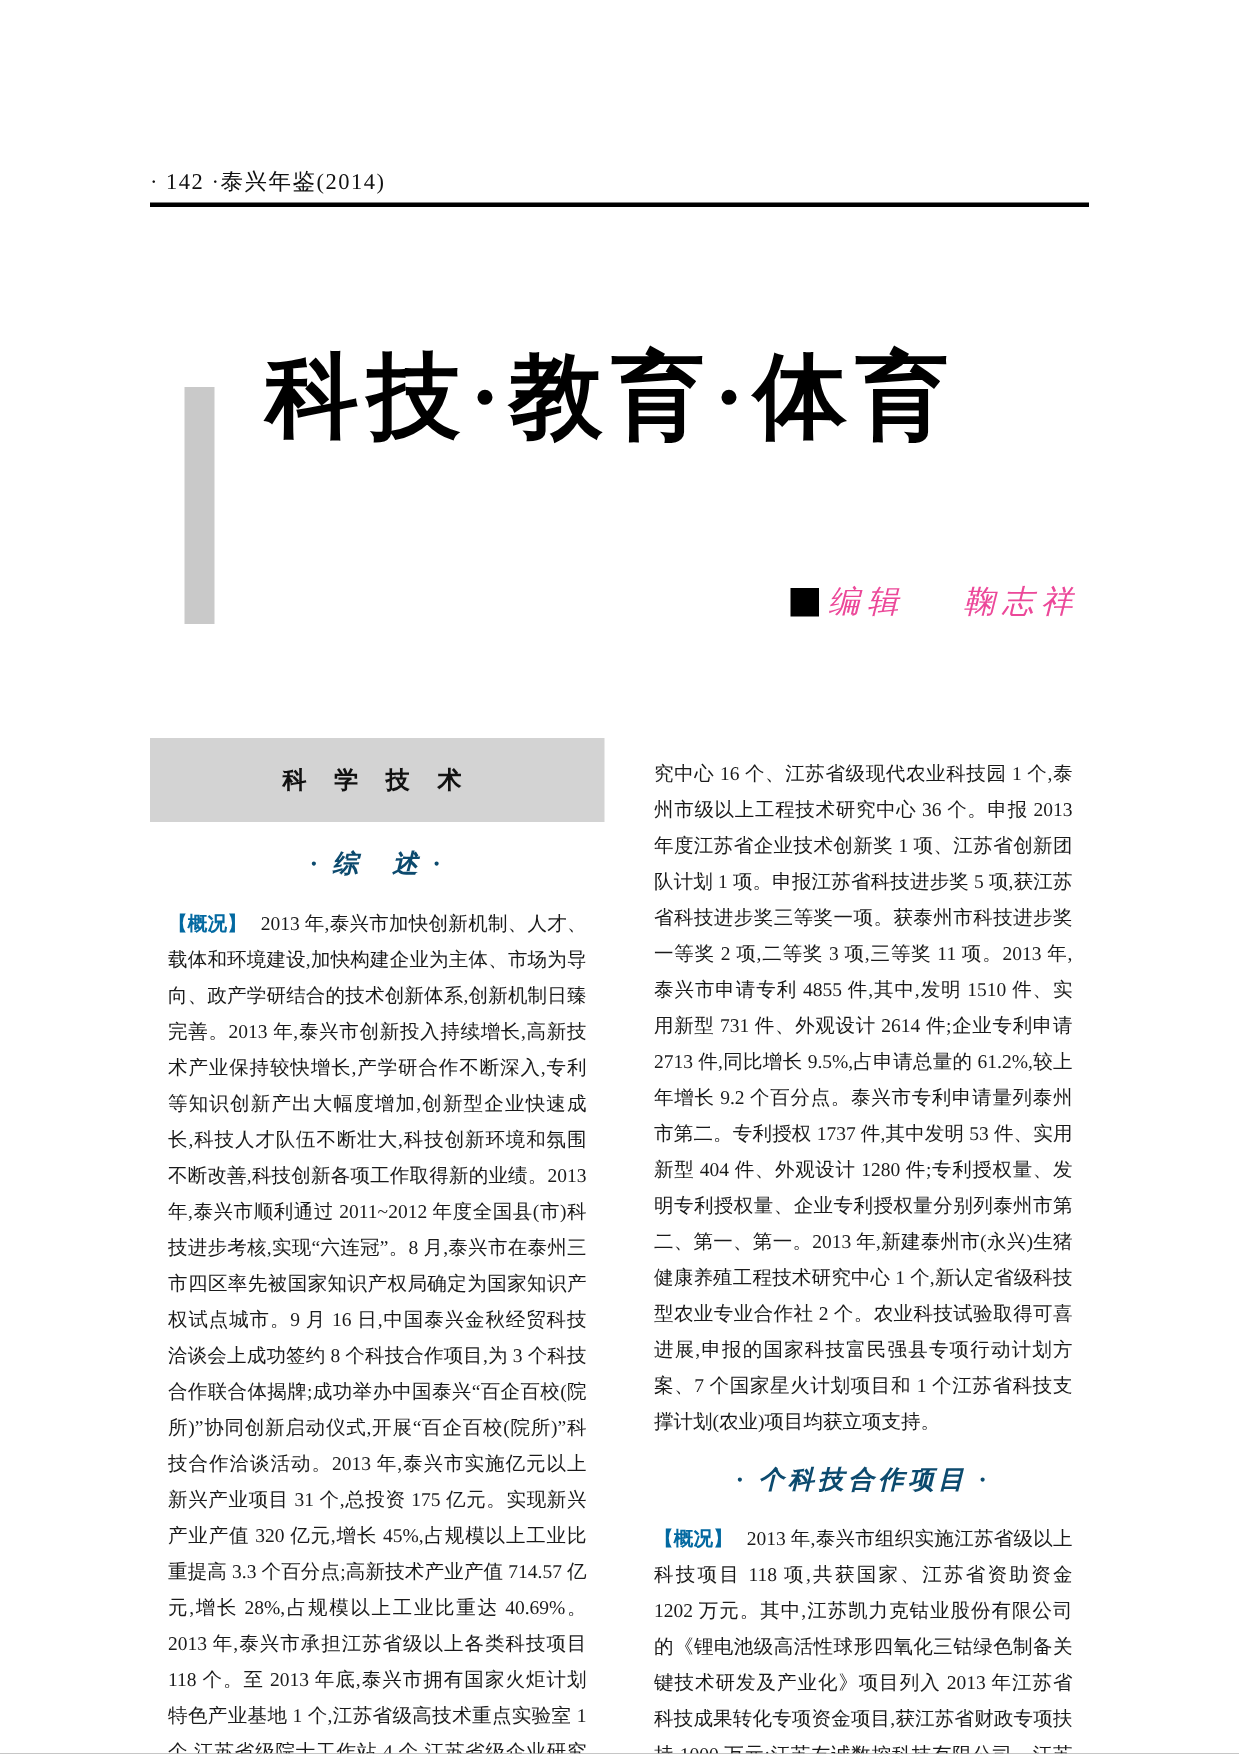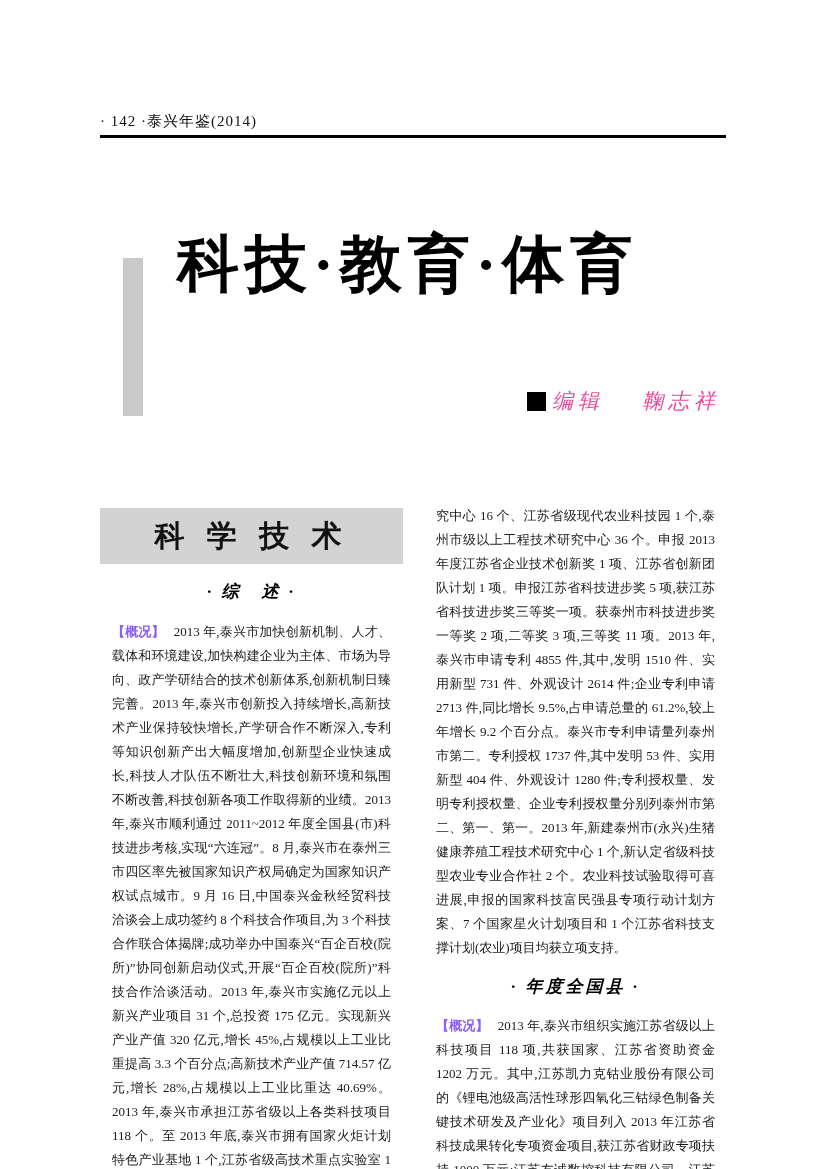--- a/index.html
+++ b/index.html
@@ -44,37 +44,36 @@
   .editor-name{margin-left:38px;letter-spacing:5px;}
   
   .columns{
     position:absolute;left:100px;top:492px;width:627px;
     display:flex;gap:21px;align-items:flex-start;
   }
   .col{width:303px;flex:0 0 303px;}
   .section-box{
     height:56px;background:var(--section-box-bg,#d3d3d3);
     display:flex;align-items:center;justify-content:center;
-    font-size:30px;font-weight:700;letter-spacing:7px;color:#111;
+    font-size:16px;font-weight:700;letter-spacing:7px;color:#111;
     font-family:"Liberation Sans","DejaVu Sans",sans-serif;
-    margin-top:16px;
   }
   .subhead{
     margin:16px 0 17px 0;text-align:center;
     font-size:17px;font-weight:700;font-style:italic;
-    letter-spacing:3px;color:#000000;
+    letter-spacing:3px;color:#0c4a6e;
   }
   .para{
     margin:12px;font-size:13px;line-height:24px;
     text-align:justify;text-justify:inter-ideograph;
     color:#1a1a1a;
   }
   .para-label{
     font-family:"Liberation Sans","DejaVu Sans",sans-serif;
-    font-weight:700;font-style:normal;margin-right:9px;color:#8b5cf6;
+    font-weight:700;font-style:normal;margin-right:9px;color:#0369a1;
   }
   .subhead.second{margin:15px 0 16px 0;}
 </style>
 </head>
 <body>
 
 <div class="page">
 
   <div class="runhead">
     <span>· 142 ·泰兴年鉴(2014)</span>
@@ -100,20 +99,20 @@
       <h3 class="subhead">· 综　述 ·</h3>
       <p class="para">
         <strong class="para-label">【概况】</strong><span>2013 年,泰兴市加快创新机制、人才、载体和环境建设,加快构建企业为主体、市场为导向、政产学研结合的技术创新体系,创新机制日臻完善。2013 年,泰兴市创新投入持续增长,高新技术产业保持较快增长,产学研合作不断深入,专利等知识创新产出大幅度增加,创新型企业快速成长,科技人才队伍不断壮大,科技创新环境和氛围不断改善,科技创新各项工作取得新的业绩。2013 年,泰兴市顺利通过 2011~2012 年度全国县(市)科技进步考核,实现“六连冠”。8 月,泰兴市在泰州三市四区率先被国家知识产权局确定为国家知识产权试点城市。9 月 16 日,中国泰兴金秋经贸科技洽谈会上成功签约 8 个科技合作项目,为 3 个科技合作联合体揭牌;成功举办中国泰兴“百企百校(院所)”协同创新启动仪式,开展“百企百校(院所)”科技合作洽谈活动。2013 年,泰兴市实施亿元以上新兴产业项目 31 个,总投资 175 亿元。实现新兴产业产值 320 亿元,增长 45%,占规模以上工业比重提高 3.3 个百分点;高新技术产业产值 714.57 亿元,增长 28%,占规模以上工业比重达 40.69%。2013 年,泰兴市承担江苏省级以上各类科技项目 118 个。至 2013 年底,泰兴市拥有国家火炬计划特色产业基地 1 个,江苏省级高技术重点实验室 1 个,江苏省级院士工作站 4 个,江苏省级企业研究生工作站 7 个,江苏省级工程技术研</span>
       </p>
     </div>
 
     <div class="col">
       <p class="para">
         <span>究中心 16 个、江苏省级现代农业科技园 1 个,泰州市级以上工程技术研究中心 36 个。申报 2013 年度江苏省企业技术创新奖 1 项、江苏省创新团队计划 1 项。申报江苏省科技进步奖 5 项,获江苏省科技进步奖三等奖一项。获泰州市科技进步奖一等奖 2 项,二等奖 3 项,三等奖 11 项。2013 年,泰兴市申请专利 4855 件,其中,发明 1510 件、实用新型 731 件、外观设计 2614 件;企业专利申请 2713 件,同比增长 9.5%,占申请总量的 61.2%,较上年增长 9.2 个百分点。泰兴市专利申请量列泰州市第二。专利授权 1737 件,其中发明 53 件、实用新型 404 件、外观设计 1280 件;专利授权量、发明专利授权量、企业专利授权量分别列泰州市第二、第一、第一。2013 年,新建泰州市(永兴)生猪健康养殖工程技术研究中心 1 个,新认定省级科技型农业专业合作社 2 个。农业科技试验取得可喜进展,申报的国家科技富民强县专项行动计划方案、7 个国家星火计划项目和 1 个江苏省科技支撑计划(农业)项目均获立项支持。</span>
       </p>
-      <h3 class="subhead second">· 年度全国县 ·</h3>
+      <h3 class="subhead second">· 个科技合作项目 ·</h3>
       <p class="para">
         <strong class="para-label">【概况】</strong><span>2013 年,泰兴市组织实施江苏省级以上科技项目 118 项,共获国家、江苏省资助资金 1202 万元。其中,江苏凯力克钴业股份有限公司的《锂电池级高活性球形四氧化三钴绿色制备关键技术研发及产业化》项目列入 2013 年江苏省科技成果转化专项资金项目,获江苏省财政专项扶持 1000 万元;江苏友诚数控科技有限公司、江苏泰泉电子自动化设备有限公司等 2 个企业的项目被列入江苏省科技型企业技术创新资金项</span>
       </p>
     </div>
 
   </main>
 </div>
 
 </body></html>

